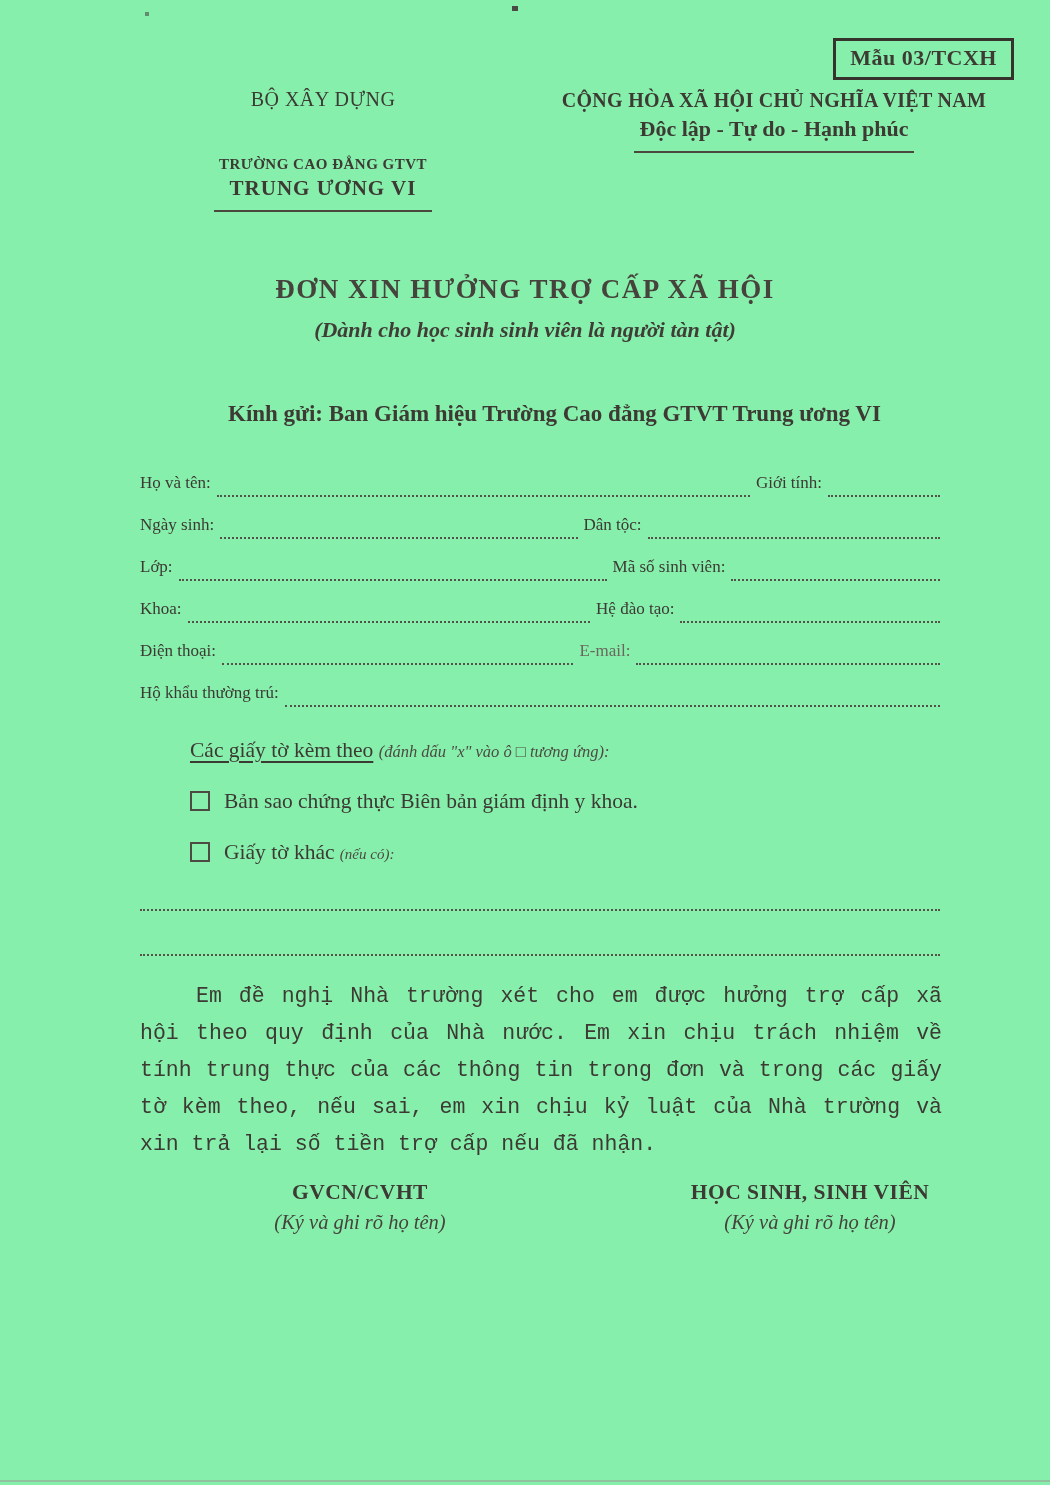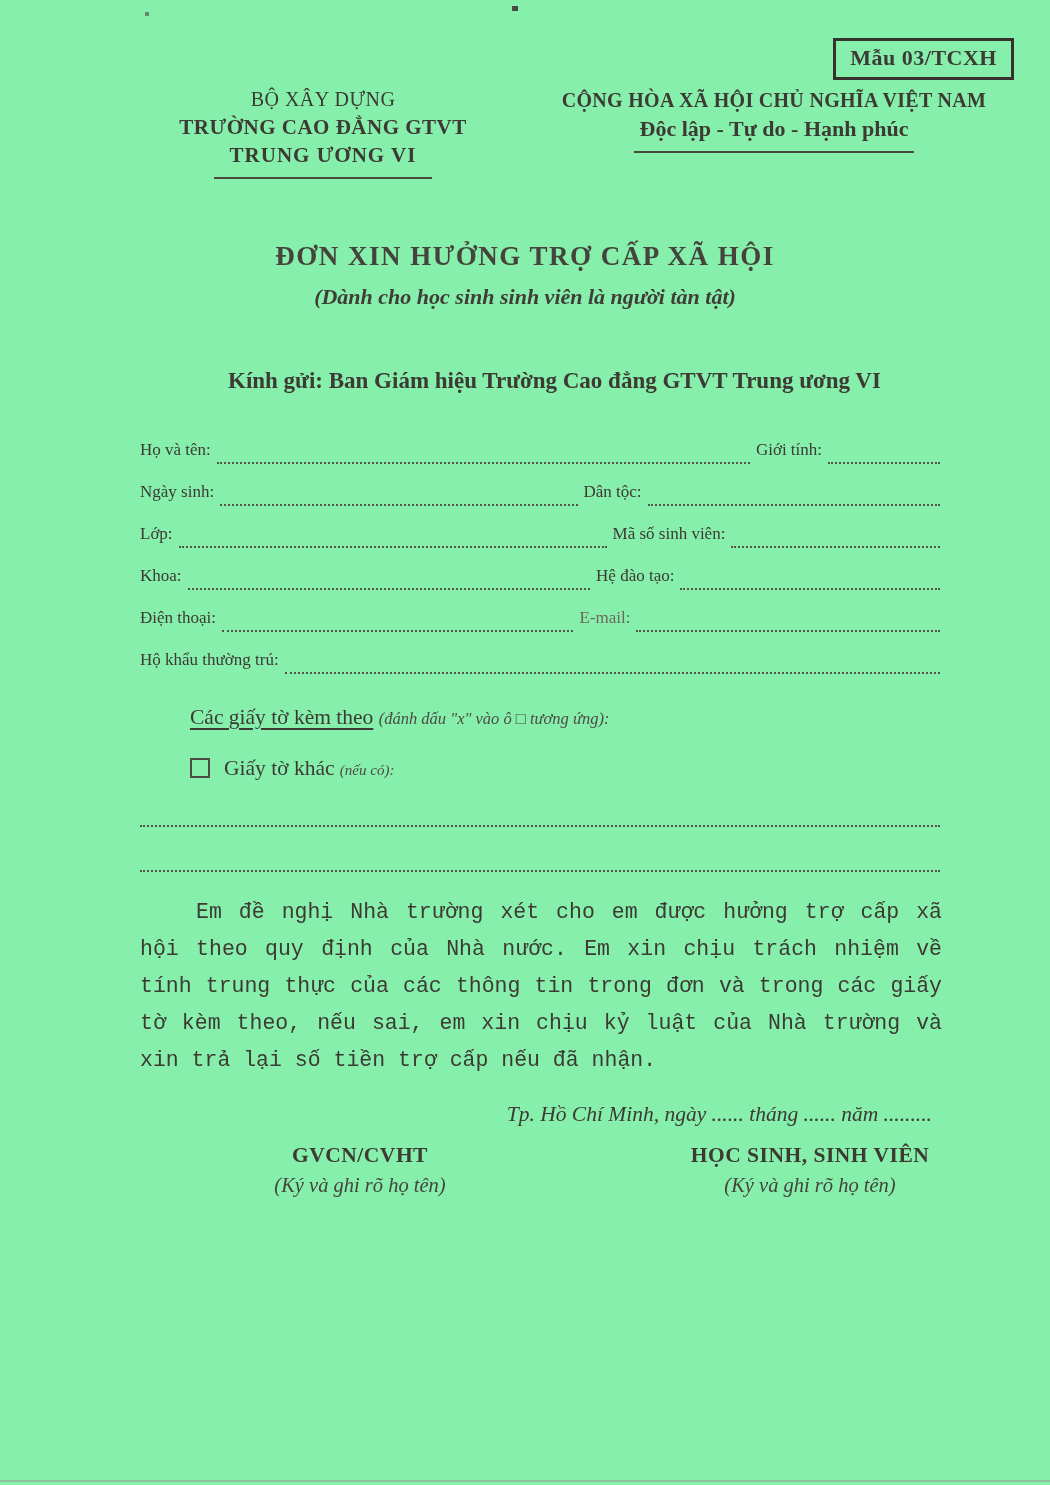--- a/index.html
+++ b/index.html
@@ -35,21 +35,21 @@
   }
 
   
   .header {
     display: flex;
     justify-content: space-between;
     padding: 86px 36px 0 148px;
   }
   .header-left { width: 350px; text-align: center; line-height: 1.35; }
   .header-left .l1 { font-size: 20px; letter-spacing: .5px; }
-  .header-left .l2 { font-size: 21px; font-weight: bold; letter-spacing: .5px; }
+  .header-left .l2 { font-size: 15px; font-weight: bold; letter-spacing: .5px; margin-top: 41px; }
   .header-left .l3-wrap { display: inline-block; border-bottom: 2.5px solid #4a483f; padding: 0 16px 7px 16px; }
   .header-left .l3 { font-size: 21px; font-weight: bold; letter-spacing: 1px; }
   .header-right { width: 480px; text-align: center; line-height: 1.4; }
   .header-right .l1 { font-size: 20px; font-weight: bold; letter-spacing: .3px; }
   .header-right .l2-wrap { display: inline-block; border-bottom: 2.5px solid #4a483f; padding: 0 6px 6px 6px; }
   .header-right .l2 { font-size: 22px; font-weight: bold; }
 
   
   .title-block { text-align: center; margin-top: 62px; }
   .title-main { font-size: 27px; font-weight: bold; letter-spacing: 1.5px; color: #45433b; }
@@ -199,30 +199,33 @@
     </div>
   </div>
 
   <div class="attachments">
     <div>
       <span class="att-heading">Các giấy tờ kèm theo</span>
       <span class="att-note">(đánh dấu "x" vào ô □ tương ứng):</span>
     </div>
     <div class="att-item">
       <span class="checkbox"></span>
+      <span class="txt">Bản sao chứng thực Biên bản giám định y khoa.</span>
+    </div>
+    <div class="att-item">
+      <span class="checkbox"></span>
       <span class="txt"><span>Giấy tờ khác</span> <span class="small-note">(nếu có):</span></span>
     </div>
   </div>
 
   <div class="dotline first"></div>
   <div class="dotline second"></div>
 
   <p class="declaration">Em đề nghị Nhà trường xét cho em được hưởng trợ cấp xã hội theo quy định của Nhà nước. Em xin chịu trách nhiệm về tính trung thực của các thông tin trong đơn và trong các giấy tờ kèm theo, nếu sai, em xin chịu kỷ luật của Nhà trường và xin trả lại số tiền trợ cấp nếu đã nhận.</p>
 
-  <div class="date-line">Tp. Hồ Chí Minh, ngày ...... tháng ...... năm .........</div>
 
   <div class="signatures">
     <div class="sig-col">
       <div class="sig-title">GVCN/CVHT</div>
       <div class="sig-note">(Ký và ghi rõ họ tên)</div>
     </div>
     <div class="sig-col">
       <div class="sig-title">HỌC SINH, SINH VIÊN</div>
       <div class="sig-note">(Ký và ghi rõ họ tên)</div>
     </div>

